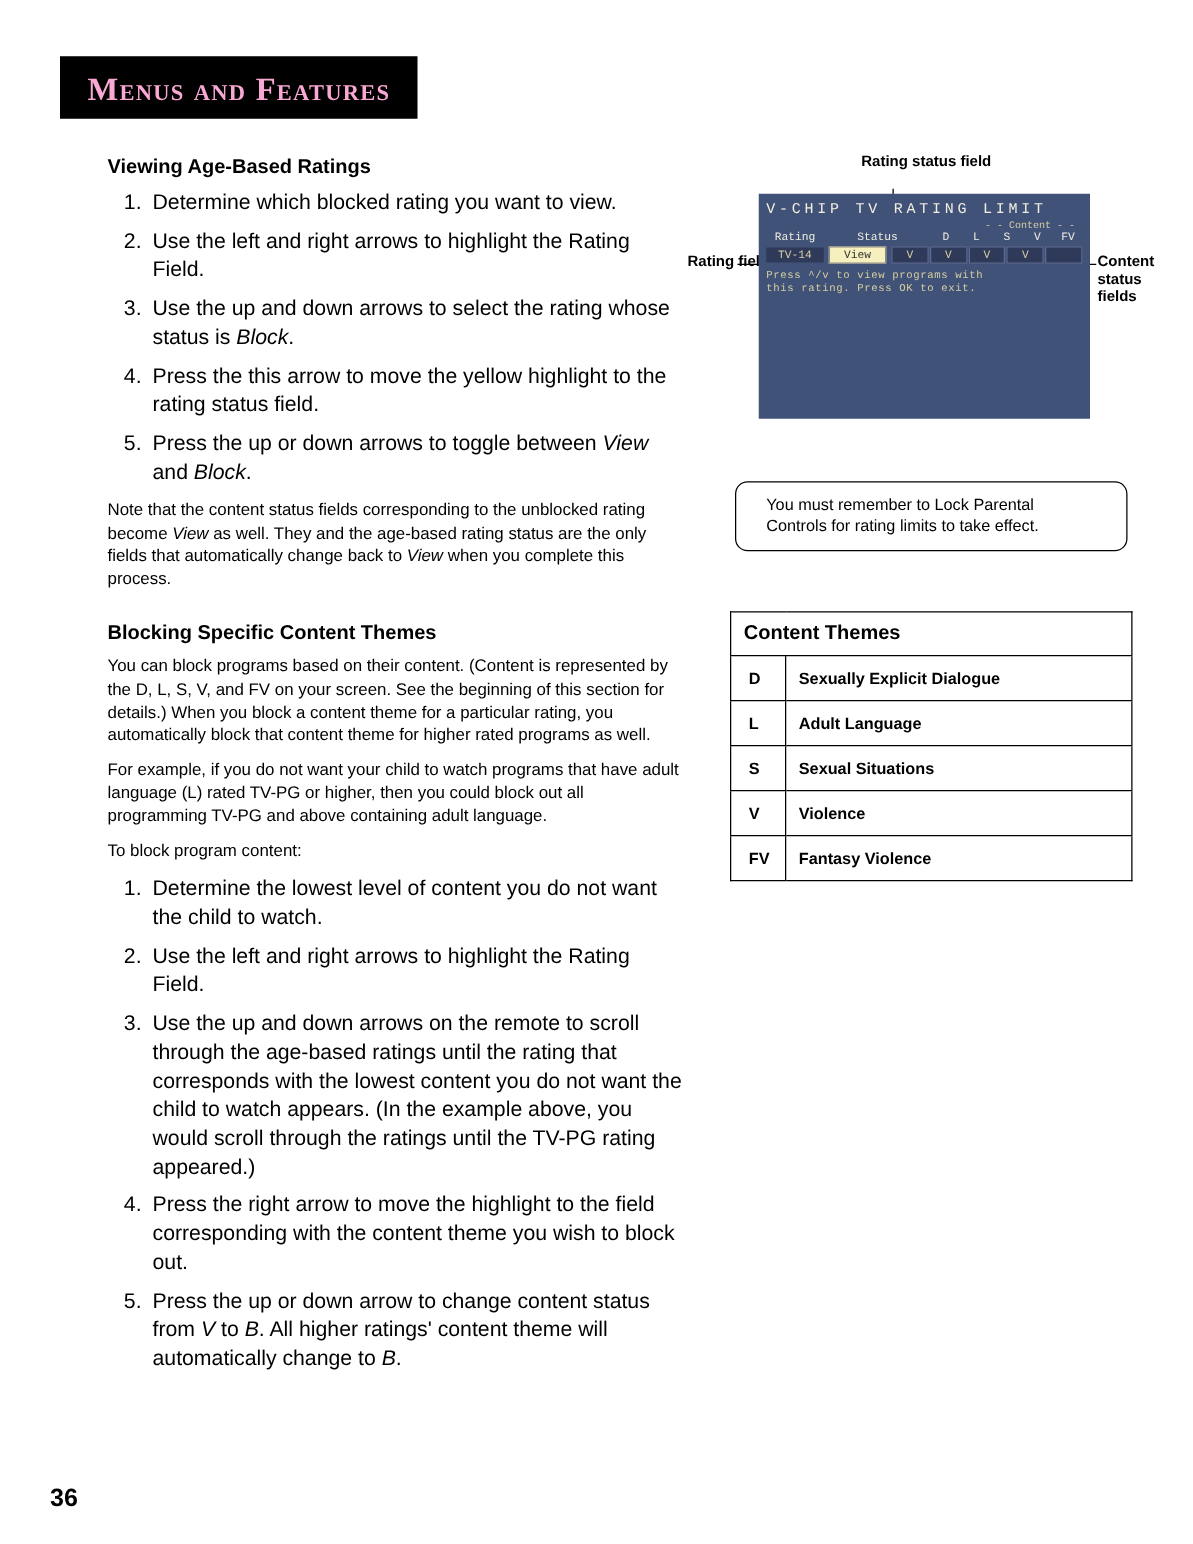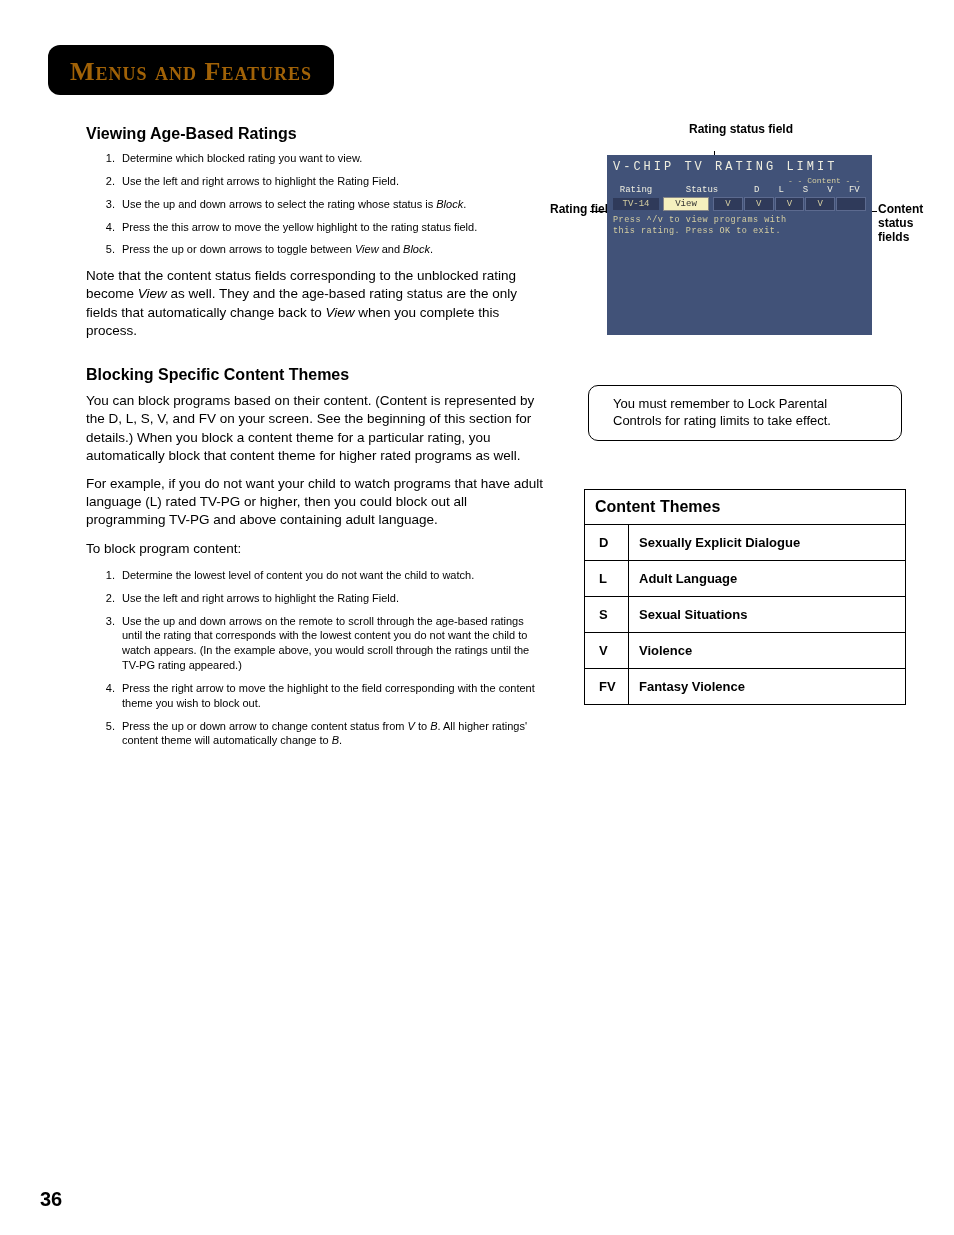--- a/index.html
+++ b/index.html
@@ -7,30 +7,29 @@
     width: 954px;
     height: 1235px;
     background: #fff;
     font-family: "Helvetica", "Arial", sans-serif;
     color: #000;
     position: relative;
     padding: 45px 48px 0 48px;
   }
   .header-bar {
     background: #000;
-    color: #a16207;
+    color: #f9a8d4;
     padding: 12px 22px 8px 22px;
     display: inline-block;
     font-family: "Copperplate", "Trajan Pro", "Georgia", serif;
     font-weight: bold;
     letter-spacing: 1px;
     font-size: 26px;
     font-variant: small-caps;
     margin-bottom: 30px;
-    border-radius: 12px;
   }
   .columns {
     display: flex;
     gap: 38px;
     padding-left: 38px;
   }
   .left-col { flex: 0 0 460px; }
   .right-col { flex: 1; }
   h2 {
     font-size: 16px;
@@ -41,21 +40,21 @@
     font-size: 13.5px;
     line-height: 1.35;
     margin-bottom: 10px;
   }
   ol {
     list-style: decimal;
     padding-left: 32px;
     margin-bottom: 10px;
   }
   ol li {
-    font-size: 11px;
+    font-size: 17px;
     line-height: 1.35;
     padding-left: 4px;
     margin-bottom: 8px;
   }
   em.term { font-style: italic; }
   .section { margin-bottom: 26px; }
 
   
   .fig-wrap { position: relative; margin-top: 0; margin-bottom: 40px; }
   .fig-label {

